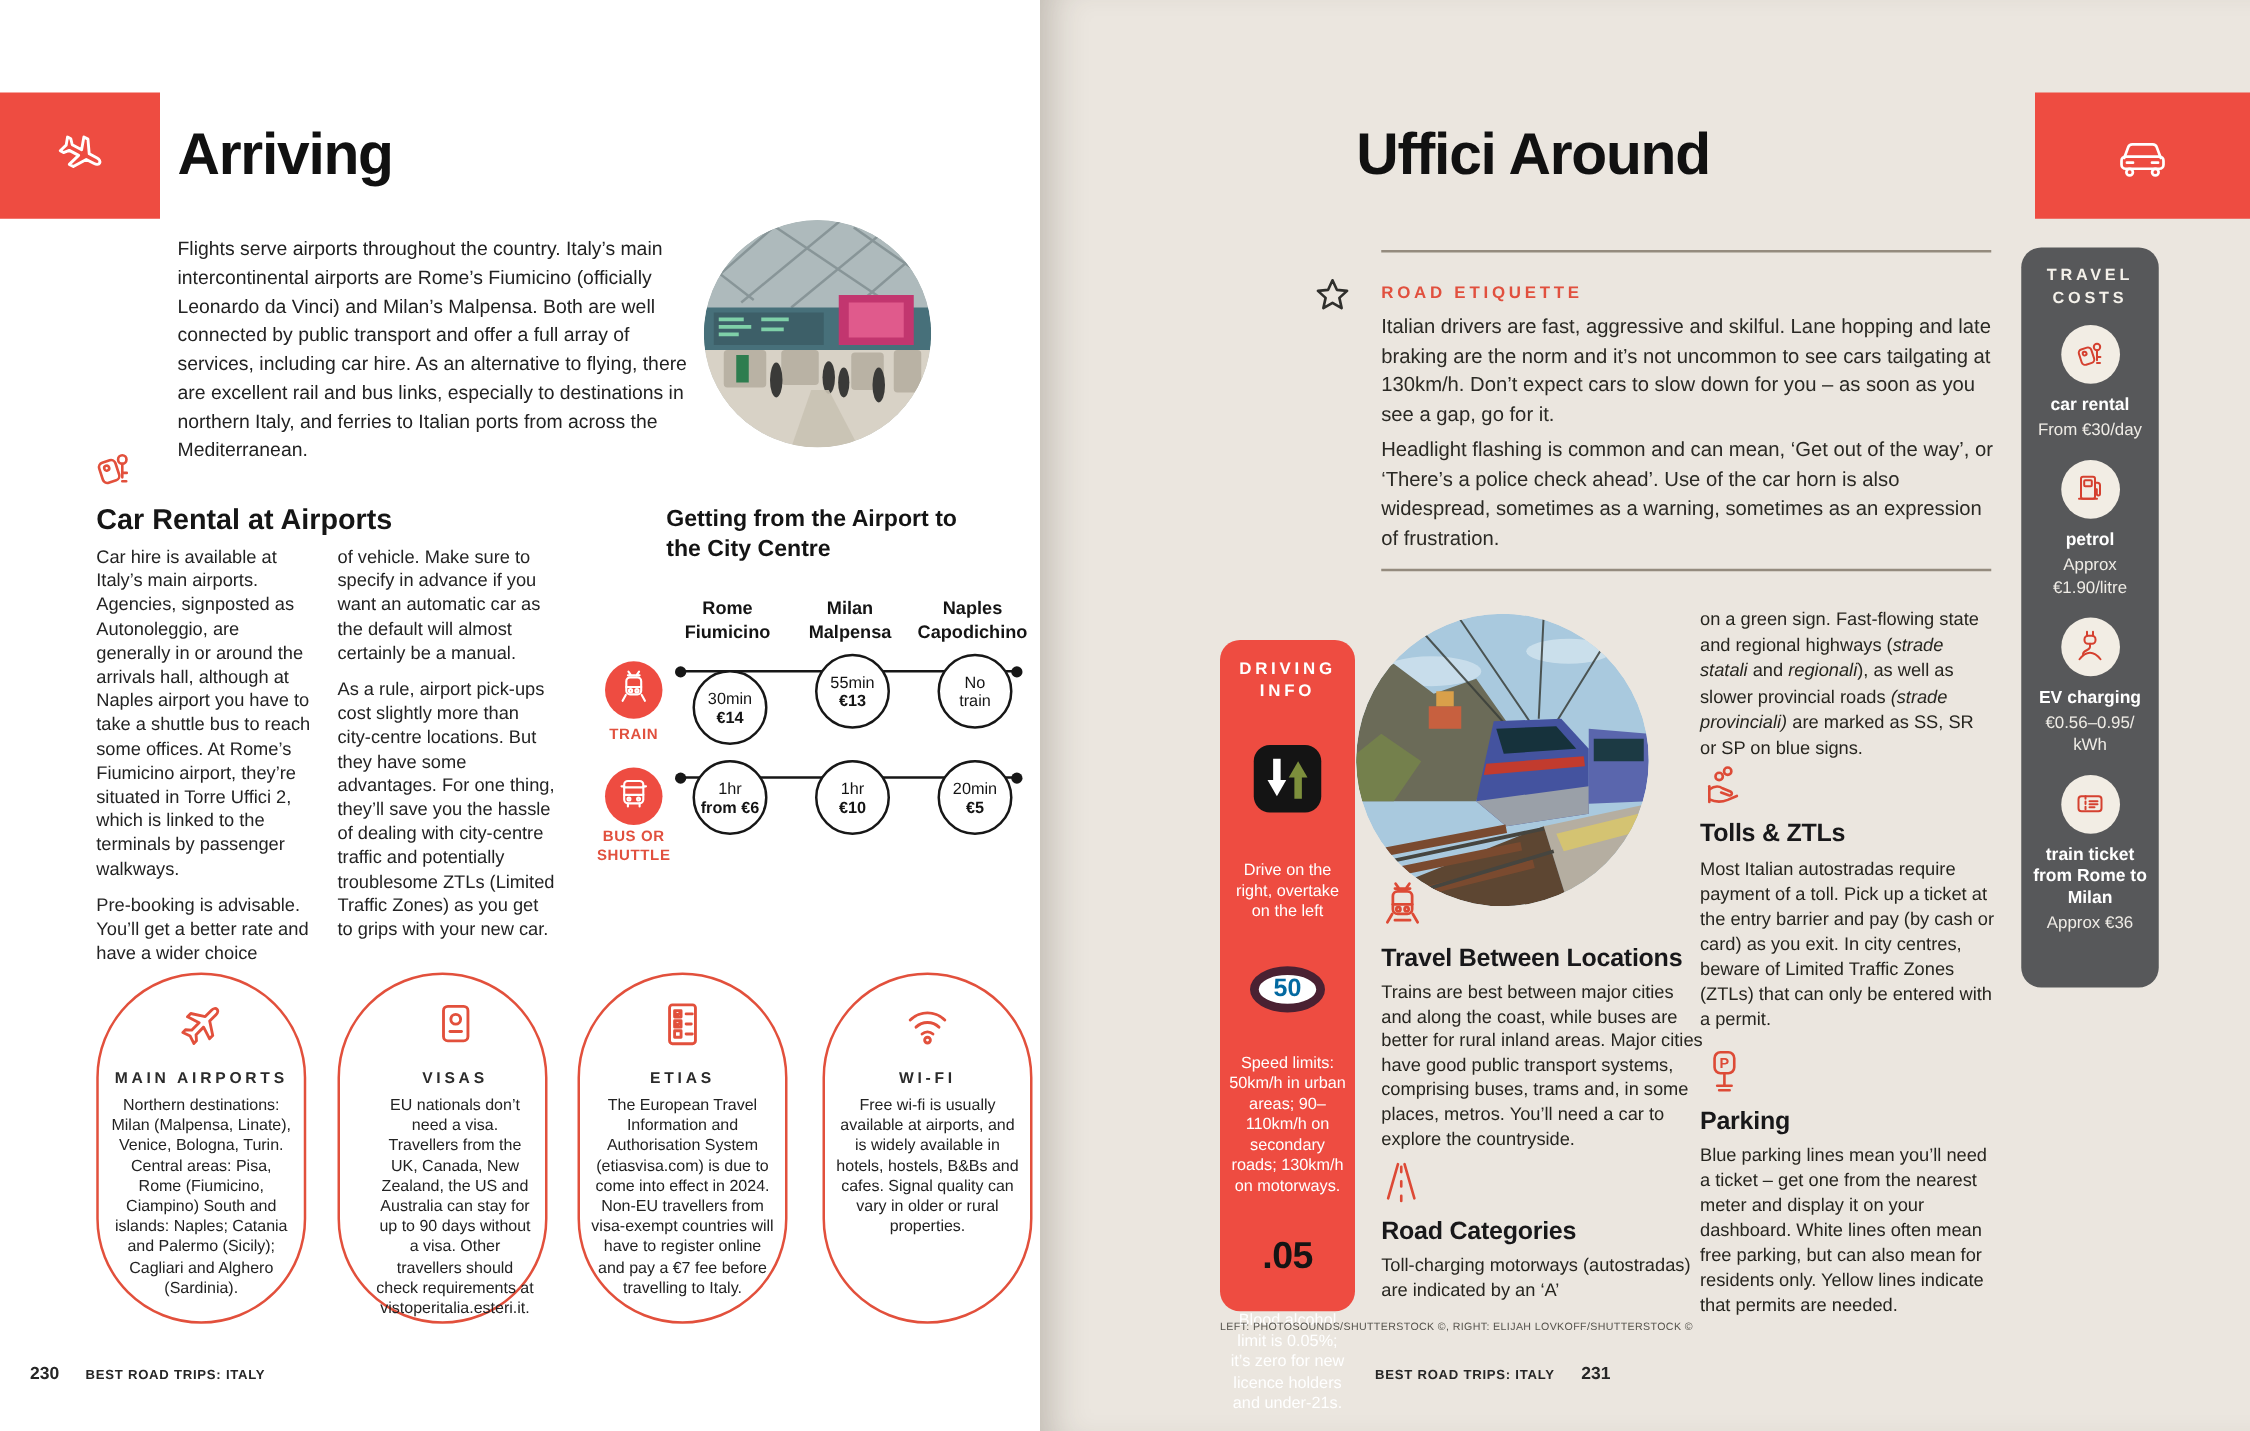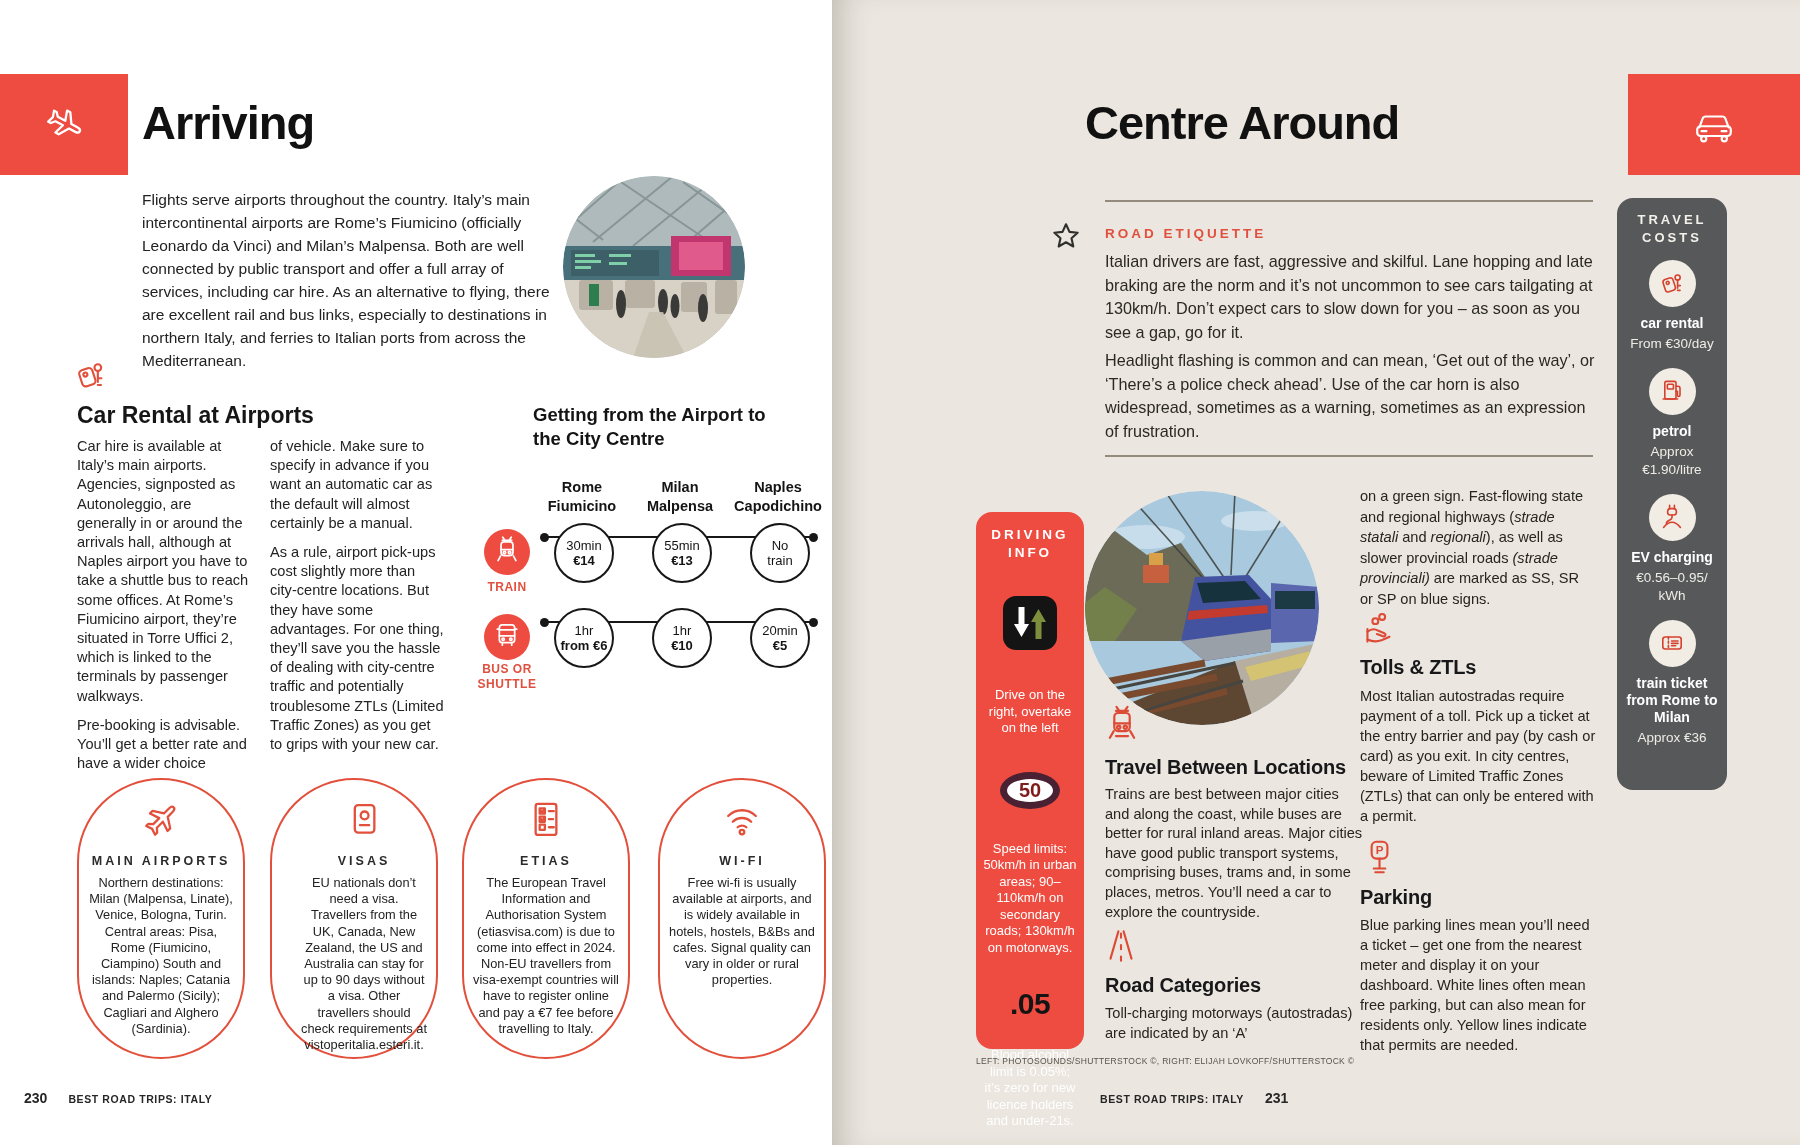--- a/index.html
+++ b/index.html
@@ -43,21 +43,21 @@
   .capsule .cap-icon{color:#e2503c;}
   .cap-title{margin-top:7px;font-size:12.5px;font-weight:bold;letter-spacing:3px;color:#2b2b2b;text-align:center;}
   .cap-text{margin-top:7px;font-size:12.8px;line-height:16.2px;color:#232323;text-align:center;padding:0 9px;}
   
   .dibox{width:108px;background:#ee4c41;border-radius:16px;box-sizing:border-box;
     display:flex;flex-direction:column;align-items:center;padding:14px 6px 10px;color:#fff;text-align:center;}
   .di-title{font-size:13.5px;font-weight:bold;letter-spacing:3px;line-height:18px;}
   .di-sign{margin-top:10px;}
   .di-txt{margin-top:9px;font-size:13px;line-height:16.5px;}
   .speed{margin-top:12px;width:46px;height:46px;border-radius:50%;background:#fff;border:7px solid #4a2132;
-    display:flex;align-items:center;justify-content:center;font-size:20px;font-weight:bold;color:#7f1d1d;text-align:center;}
+    display:flex;align-items:center;justify-content:center;font-size:20px;font-weight:bold;color:#0369a1;text-align:center;}
   .bacbig{margin-top:8px;font-size:30px;font-weight:bold;color:#141414;letter-spacing:-.5px;}
   
   .tcbox{width:110px;background:#57585a;border-radius:16px;box-sizing:border-box;
     display:flex;flex-direction:column;align-items:center;padding:13px 7px 14px;color:#fff;text-align:center;}
   .tc-title{font-size:13px;font-weight:bold;letter-spacing:3px;line-height:17.5px;color:#f4f1ea;}
   .tc-circ{margin-top:14px;width:47px;height:47px;border-radius:50%;background:#f2ede4;color:#d5402f;
     display:flex;align-items:center;justify-content:center;}
   .tc-label{margin-top:8px;font-size:14px;font-weight:bold;line-height:17px;}
   .tc-value{margin-top:3px;font-size:13.5px;line-height:18.5px;color:#efece6;}
   
@@ -178,21 +178,21 @@
         <svg class="stroke" width="34" height="34" viewBox="0 0 40 40" stroke-width="1.9">
           <path d="M14.5 8.5 h11 M17.5 8.5 l-2.5 -3.5 M22.5 8.5 l2.5 -3.5"></path>
           <rect x="13" y="10.5" width="14" height="16" rx="3.5"></rect>
           <path d="M13 19.5 h14"></path>
           <circle cx="17" cy="23" r="1.5"></circle>
             <circle cx="23" cy="23" r="1.5"></circle>
           <path d="M12.5 27 l-3 5.5 M27.5 27 l3 5.5"></path>
         </svg>
       </span>
     </div>
-    <div class="abs datacirc" style="left:554px;top:523px;">
+    <div class="abs datacirc" style="left:554px;top:536px;">
       <span>30min</span>
       <span class="price">€14</span>
     </div>
     <div class="abs datacirc" style="left:652px;top:523px;">
       <span>55min</span>
       <span class="price">€13</span>
     </div>
     <div class="abs datacirc" style="left:750px;top:523px;">
       <span>No</span>
       <span class="price plain">train</span>
@@ -279,21 +279,21 @@
     </div>
 
     <div class="abs footer" style="left:24px;top:1090px;">
       <span class="pagenum">230</span>
       <span class="booktitle" style="margin-left:18px;">BEST ROAD TRIPS: ITALY</span>
     </div>
   </div>
 
   <div class="abs page-right"></div>
 
-  <div class="abs big-title" style="left:1085px;top:98px;">Centre Around</div>
+  <div class="abs big-title" style="left:1085px;top:98px;">Uffici Around</div>
 
   <div class="abs banner" style="left:1628px;top:74px;width:172px;height:101px;">
     <span>
       <svg class="stroke" width="52" height="52" viewBox="0 0 48 48" stroke-width="2">
         <path d="M10.5 28 l3 -8 c.5 -1.4 1.8 -2 3 -2 h15 c1.3 0 2.5 .6 3 2 l3 8"></path>
         <rect x="8.5" y="27" width="31" height="9" rx="3"></rect>
         <circle cx="14.5" cy="38.5" r="2.4"></circle>
           <circle cx="33.5" cy="38.5" r="2.4"></circle>
         <path d="M12.5 31.5 h4.5 M31 31.5 h4.5"></path>
       </svg>

